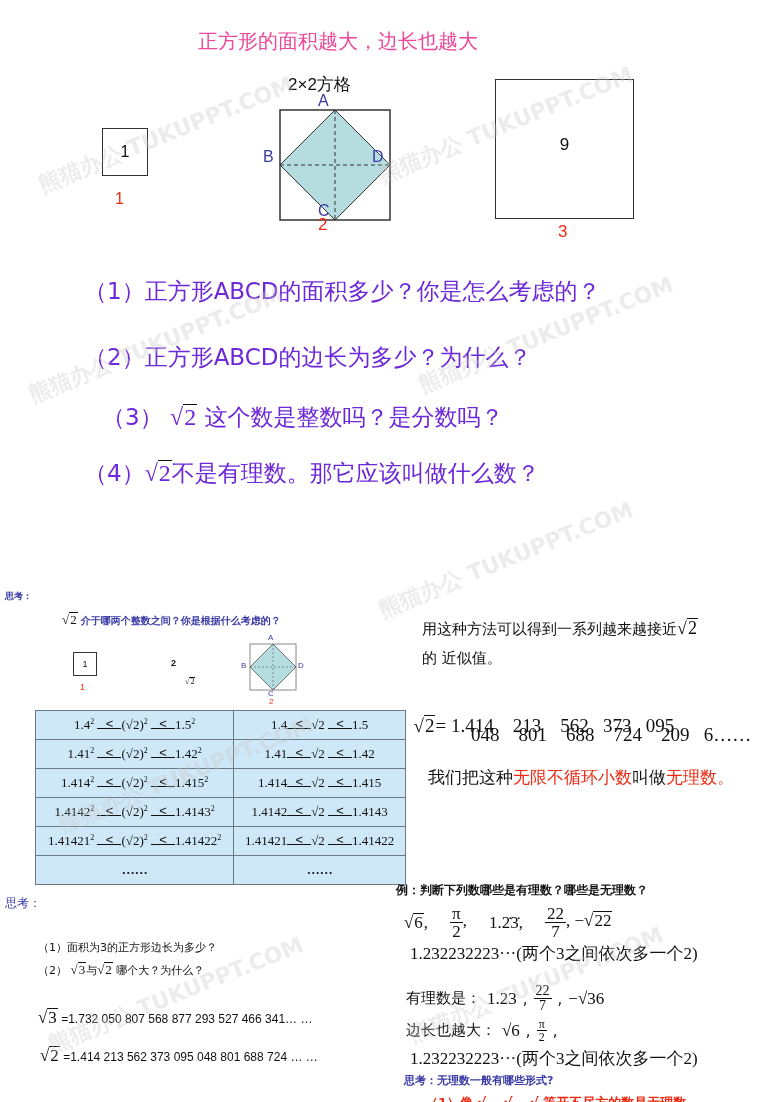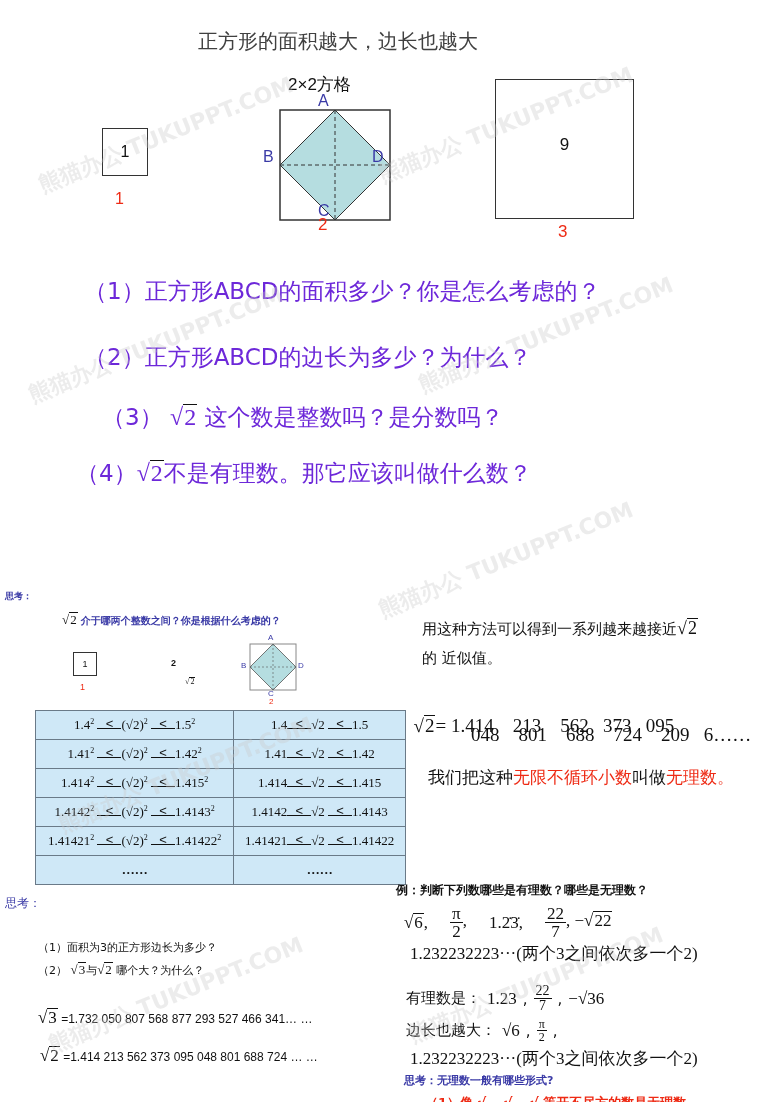--- a/index.html
+++ b/index.html
@@ -1,18 +1,18 @@
 <!DOCTYPE html>
 <html><head>
 <meta charset="utf-8">
 <style>
   html, body { margin:0; padding:0; background:#fff; }
   body { width:780px; height:1102px; position:relative; overflow:hidden; font-family:"DejaVu Sans", sans-serif; color:#111; }
   .abs { position:absolute; }
-  .blue-title { color:#404040; font-family:"DejaVu Serif", serif; }
+  .blue-title { color:#ec4899; font-family:"DejaVu Serif", serif; }
   .red { color:#ee2a14; }
   .blue { color:#3a3aa6; }
   .sq { position:absolute; border:1.5px solid #333; background:#fff; }
   .num { font-family:"Liberation Sans", sans-serif; }
   .serif { font-family:"Liberation Serif", serif; }
   .q { font-size:23px; font-family:"DejaVu Sans", sans-serif; color:#6d28d9; white-space:nowrap; }
   .sqrt { display:inline-block; font-family:"Liberation Serif", serif; }
   .sqrt .rad { display:inline-block; border-top:1.5px solid #111; padding:0 1px; line-height:1; }
   table.approx { position:absolute; left:7px; top:710px; width:371px; border-collapse:collapse; background:#cfe8f7; font-family:"Liberation Serif", serif; font-size:13px; }
   table.approx td { border:1px solid #6a7a88; height:28px; text-align:center; white-space:nowrap; padding:0 2px; }
@@ -57,21 +57,21 @@
   <span>（1）</span><span>正方形ABCD的面积多少？你是怎么考虑的？</span>
 </div>
 <div class="abs q" style="left:84px;top:342px;">
   <span>（2）</span><span>正方形ABCD的边长为多少？为什么？</span>
 </div>
 <div class="abs q" style="left:84px;top:402px;margin-left:18px;">
   <span>（3）</span>
   <span class="sqrt" style="font-size:24px;">√<span class="rad">2</span></span>
   <span> 这个数是整数吗？是分数吗？</span>
 </div>
-<div class="abs q" style="left:76px;top:458px;">
+<div class="abs q" style="left:84px;top:458px;">
   <span>（4）</span><span class="sqrt" style="font-size:24px;">√<span class="rad">2</span></span><span>不是有理数。那它应该叫做什么数？</span>
 </div>
 
 <div class="abs blue" style="left:5px;top:590px;font-size:9px;font-family:'DejaVu Serif',serif;font-weight:bold;">思考：</div>
 <div class="abs" style="left:62px;top:612px;font-size:10px;white-space:nowrap;">
   <span class="sqrt" style="font-size:13px;">√<span class="rad">2</span></span>
   <span class="blue" style="font-family:'DejaVu Serif',serif;font-weight:bold;">介于哪两个整数之间？你是根据什么考虑的？</span>
 </div>
 <div class="sq" style="left:73px;top:652px;width:22px;height:22px;border-width:1px;">
   <div class="num" style="text-align:center;line-height:22px;font-size:9px;">1</div>

